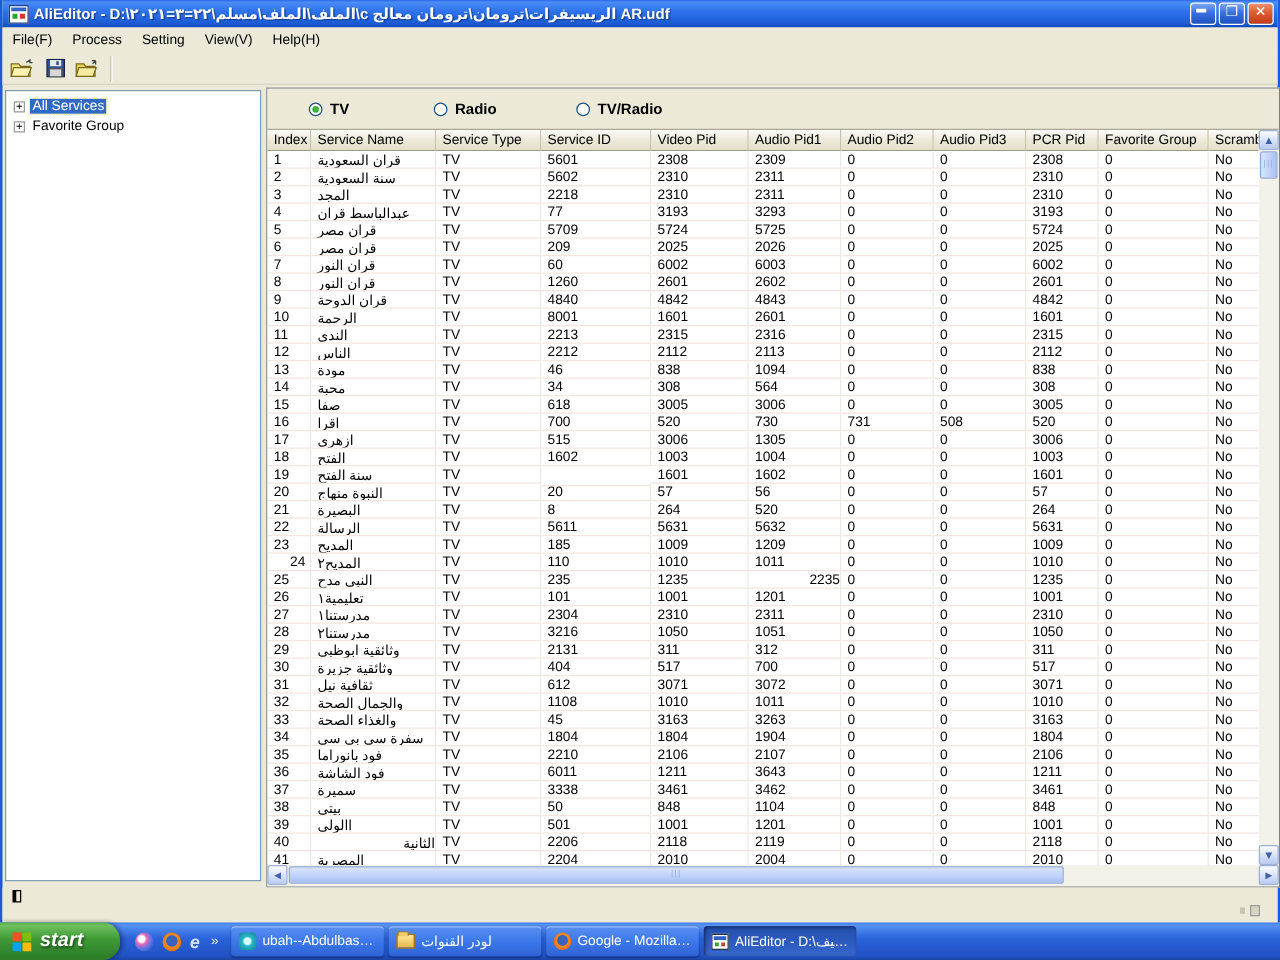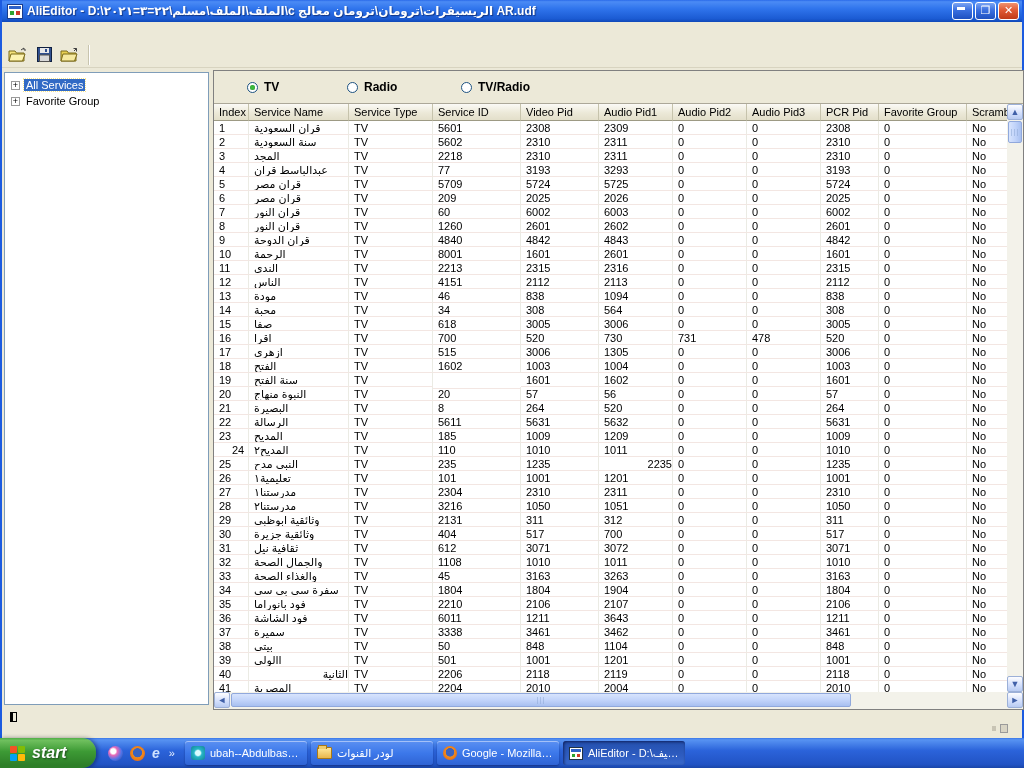--- a/index.html
+++ b/index.html
@@ -169,20 +169,27 @@
         </span>
       <span class="tb-btn">
           <span class="glyph">❐</span>
         </span>
       <span class="tb-btn close">
           <span class="glyph">✕</span>
         </span>
     </span>
   </div>
 
+  <div class="menubar">
+    <span class="menu-item">File(F)</span>
+    <span class="menu-item">Process</span>
+    <span class="menu-item">Setting</span>
+    <span class="menu-item">View(V)</span>
+    <span class="menu-item">Help(H)</span>
+  </div>
 
   <div class="toolbar">
     <span class="tool-btn">
       <svg width="20" height="16" viewBox="0 0 20 16">
         <path d="M1 4 h6 l1.5 2 H16 v8 H1 z" fill="#f4e27a" stroke="#7a6a18"></path>
         <path d="M3 7 h14 l-2.5 7 H1 z" fill="#fdf3b0" stroke="#7a6a18"></path>
         <path d="M13 3 l3-2 v2 h2" fill="none" stroke="#404040"></path>
       </svg>
     </span>
     <span class="tool-btn">
@@ -385,21 +392,21 @@
           <div class="cell" style="flex-basis: 74px;">0</div>
           <div class="cell" style="flex-basis: 74px;">0</div>
           <div class="cell" style="flex-basis: 58px;">2315</div>
           <div class="cell" style="flex-basis: 88px;">0</div>
           <div class="cell" style="flex-basis: 60px;">No</div>
         </div>
         <div class="grid-row">
           <div class="cell" style="flex-basis: 35px;">12</div>
           <div class="cell" style="flex-basis: 100px;"><span dir="rtl">الناس</span></div>
           <div class="cell" style="flex-basis: 84px;">TV</div>
-          <div class="cell" style="flex-basis: 88px;">4151</div>
+          <div class="cell" style="flex-basis: 88px;">2212</div>
           <div class="cell" style="flex-basis: 78px;">2112</div>
           <div class="cell" style="flex-basis: 74px;">2113</div>
           <div class="cell" style="flex-basis: 74px;">0</div>
           <div class="cell" style="flex-basis: 74px;">0</div>
           <div class="cell" style="flex-basis: 58px;">2112</div>
           <div class="cell" style="flex-basis: 88px;">0</div>
           <div class="cell" style="flex-basis: 60px;">No</div>
         </div>
         <div class="grid-row">
           <div class="cell" style="flex-basis: 35px;">13</div>
@@ -441,21 +448,21 @@
           <div class="cell" style="flex-basis: 60px;">No</div>
         </div>
         <div class="grid-row">
           <div class="cell" style="flex-basis: 35px;">16</div>
           <div class="cell" style="flex-basis: 100px;"><span dir="rtl">اقرا</span></div>
           <div class="cell" style="flex-basis: 84px;">TV</div>
           <div class="cell" style="flex-basis: 88px;">700</div>
           <div class="cell" style="flex-basis: 78px;">520</div>
           <div class="cell" style="flex-basis: 74px;">730</div>
           <div class="cell" style="flex-basis: 74px;">731</div>
-          <div class="cell" style="flex-basis: 74px;">478</div>
+          <div class="cell" style="flex-basis: 74px;">508</div>
           <div class="cell" style="flex-basis: 58px;">520</div>
           <div class="cell" style="flex-basis: 88px;">0</div>
           <div class="cell" style="flex-basis: 60px;">No</div>
         </div>
         <div class="grid-row">
           <div class="cell" style="flex-basis: 35px;">17</div>
           <div class="cell" style="flex-basis: 100px;"><span dir="rtl">ازهرى</span></div>
           <div class="cell" style="flex-basis: 84px;">TV</div>
           <div class="cell" style="flex-basis: 88px;">515</div>
           <div class="cell" style="flex-basis: 78px;">3006</div>

